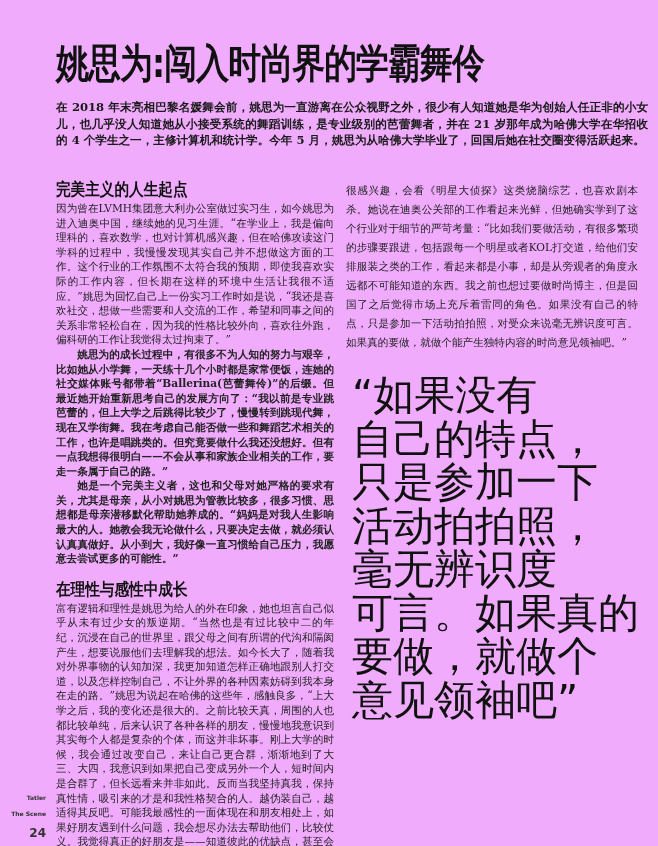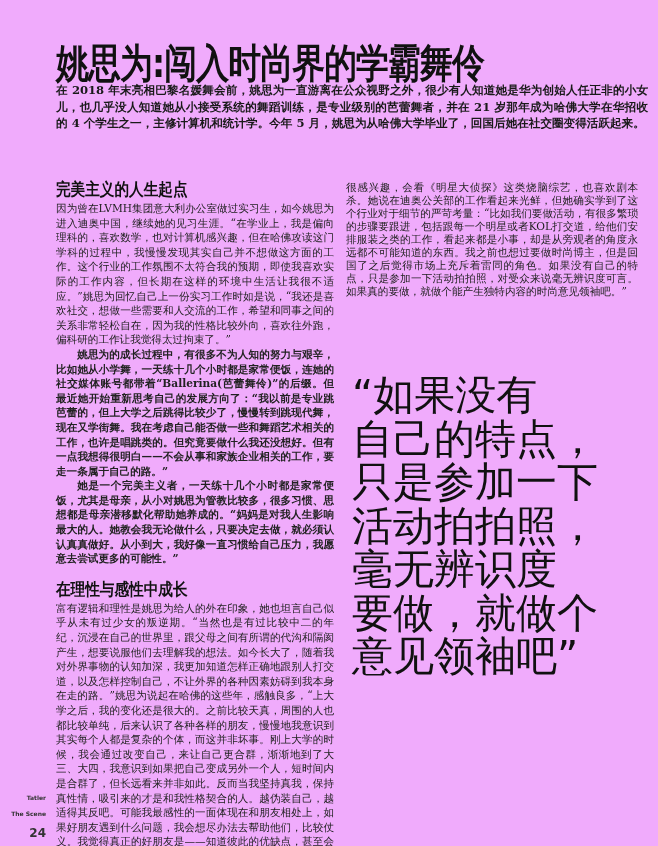--- a/index.html
+++ b/index.html
@@ -10,31 +10,31 @@
     }
     .page { position: absolute; left: 0; top: 0; width: 658px; height: 846px; background: #f0abfc; }
     .title {
       position: absolute; left: 56px; top: 36px;
       font-family: "DejaVu Sans", "Liberation Sans", sans-serif;
       font-size: 40px; font-weight: bold; letter-spacing: -1px;
       transform: scaleX(0.82); transform-origin: left top;
       white-space: nowrap; color: #111;
     }
     .lede {
-      position: absolute; left: 56px; top: 82px; width: 592px;
+      position: absolute; left: 56px; top: 99px; width: 592px;
       font-size: 11.6px; line-height: 16.5px; font-weight: bold;
       text-align: justify; color: #1a1a1a;
     }
     .col-left {
       position: absolute; left: 56px; top: 176px; width: 278px;
       font-size: 10.6px; line-height: 14.6px; color: #222;
     }
     .col-right {
       position: absolute; left: 346px; top: 181px; width: 292px;
-      font-size: 10.6px; line-height: 13px; color: #222;
+      font-size: 10.6px; line-height: 19px; color: #222;
     }
     .subhead {
       font-family: "DejaVu Sans", "Liberation Sans", sans-serif;
       font-size: 17px; font-weight: bold; line-height: 22px;
       transform: scaleX(0.86); transform-origin: left top; white-space: nowrap;
       margin: 2px 0 1px 0; color: #111;
     }
     .subhead.second { margin-top: 12px; }
     p { margin: 0; text-align: justify; }
     p.indent { text-indent: 2em; font-weight: bold; }
@@ -58,36 +58,37 @@
 <div class="page">
 
   <div class="title">姚思为:闯入时尚界的学霸舞伶</div>
 
   <p class="lede">在 2018 年末亮相巴黎名媛舞会前，姚思为一直游离在公众视野之外，很少有人知道她是华为创始人任正非的小女儿，也几乎没人知道她从小接受系统的舞蹈训练，是专业级别的芭蕾舞者，并在 21 岁那年成为哈佛大学在华招收的 4 个学生之一，主修计算机和统计学。今年 5 月，姚思为从哈佛大学毕业了，回国后她在社交圈变得活跃起来。</p>
 
   <div class="col-left">
     <div class="subhead">完美主义的人生起点</div>
     <p>因为曾在LVMH集团意大利办公室做过实习生，如今姚思为进入迪奥中国，继续她的见习生涯。“在学业上，我是偏向理科的，喜欢数学，也对计算机感兴趣，但在哈佛攻读这门学科的过程中，我慢慢发现其实自己并不想做这方面的工作。这个行业的工作氛围不太符合我的预期，即使我喜欢实际的工作内容，但长期在这样的环境中生活让我很不适应。”姚思为回忆自己上一份实习工作时如是说，“我还是喜欢社交，想做一些需要和人交流的工作，希望和同事之间的关系非常轻松自在，因为我的性格比较外向，喜欢往外跑，偏科研的工作让我觉得太过拘束了。”</p>
     <p class="indent">姚思为的成长过程中，有很多不为人知的努力与艰辛，比如她从小学舞，一天练十几个小时都是家常便饭，连她的社交媒体账号都带着“Ballerina(芭蕾舞伶)”的后缀。但最近她开始重新思考自己的发展方向了：“我以前是专业跳芭蕾的，但上大学之后跳得比较少了，慢慢转到跳现代舞，现在又学街舞。我在考虑自己能否做一些和舞蹈艺术相关的工作，也许是唱跳类的。但究竟要做什么我还没想好。但有一点我想得很明白——不会从事和家族企业相关的工作，要走一条属于自己的路。”</p>
-    <p class="indent">她是一个完美主义者，一天练十几个小时都是家常便饭，尤其是母亲，从小对姚思为管教比较多，很多习惯、思想都是母亲潜移默化帮助她养成的。“妈妈是对我人生影响最大的人。她教会我无论做什么，只要决定去做，就必须认认真真做好。从小到大，我好像一直习惯给自己压力，我愿意去尝试更多的可能性。”</p>
+    <p class="indent">她是一个完美主义者，这也和父母对她严格的要求有关，尤其是母亲，从小对姚思为管教比较多，很多习惯、思想都是母亲潜移默化帮助她养成的。“妈妈是对我人生影响最大的人。她教会我无论做什么，只要决定去做，就必须认认真真做好。从小到大，我好像一直习惯给自己压力，我愿意去尝试更多的可能性。”</p>
     <div class="subhead second">在理性与感性中成长</div>
     <p>富有逻辑和理性是姚思为给人的外在印象，她也坦言自己似乎从未有过少女的叛逆期。“当然也是有过比较中二的年纪，沉浸在自己的世界里，跟父母之间有所谓的代沟和隔阂产生，想要说服他们去理解我的想法。如今长大了，随着我对外界事物的认知加深，我更加知道怎样正确地跟别人打交道，以及怎样控制自己，不让外界的各种因素妨碍到我本身在走的路。”姚思为说起在哈佛的这些年，感触良多，“上大学之后，我的变化还是很大的。之前比较天真，周围的人也都比较单纯，后来认识了各种各样的朋友，慢慢地我意识到其实每个人都是复杂的个体，而这并非坏事。刚上大学的时候，我会通过改变自己，来让自己更合群，渐渐地到了大三、大四，我意识到如果把自己变成另外一个人，短时间内是合群了，但长远看来并非如此。反而当我坚持真我，保持真性情，吸引来的才是和我性格契合的人。越伪装自己，越适得其反吧。可能我最感性的一面体现在和朋友相处上，如果好朋友遇到什么问题，我会想尽办法去帮助他们，比较仗义。我觉得真正的好朋友是——知道彼此的优缺点，甚至会互相吐槽，但丝毫不会影响情谊。这些年我不仅接受了自己的优点，也能坦然面对自己的缺点，更重要的是知道怎样找到投缘的朋友。”</p>
 
   </div>
 
   <div class="col-right">
     <p>很感兴趣，会看《明星大侦探》这类烧脑综艺，也喜欢剧本杀。她说在迪奥公关部的工作看起来光鲜，但她确实学到了这个行业对于细节的严苛考量：“比如我们要做活动，有很多繁琐的步骤要跟进，包括跟每一个明星或者KOL打交道，给他们安排服装之类的工作，看起来都是小事，却是从旁观者的角度永远都不可能知道的东西。我之前也想过要做时尚博主，但是回国了之后觉得市场上充斥着雷同的角色。如果没有自己的特点，只是参加一下活动拍拍照，对受众来说毫无辨识度可言。如果真的要做，就做个能产生独特内容的时尚意见领袖吧。”</p>
   </div>
 
   <div class="pullquote">
     <span class="pq-line">“如果没有</span>
     <span class="pq-line">自己的特点，</span>
     <span class="pq-line">只是参加一下</span>
     <span class="pq-line">活动拍拍照，</span>
     <span class="pq-line">毫无辨识度</span>
+    <span class="pq-line">可言。如果真的</span>
     <span class="pq-line">要做，就做个</span>
     <span class="pq-line">意见领袖吧”</span>
   </div>
 
   <div class="footer-label f1">Tatler</div>
   <div class="footer-label f2">The Scene</div>
   <div class="footer-label f3">24</div>
 
 </div>
 

